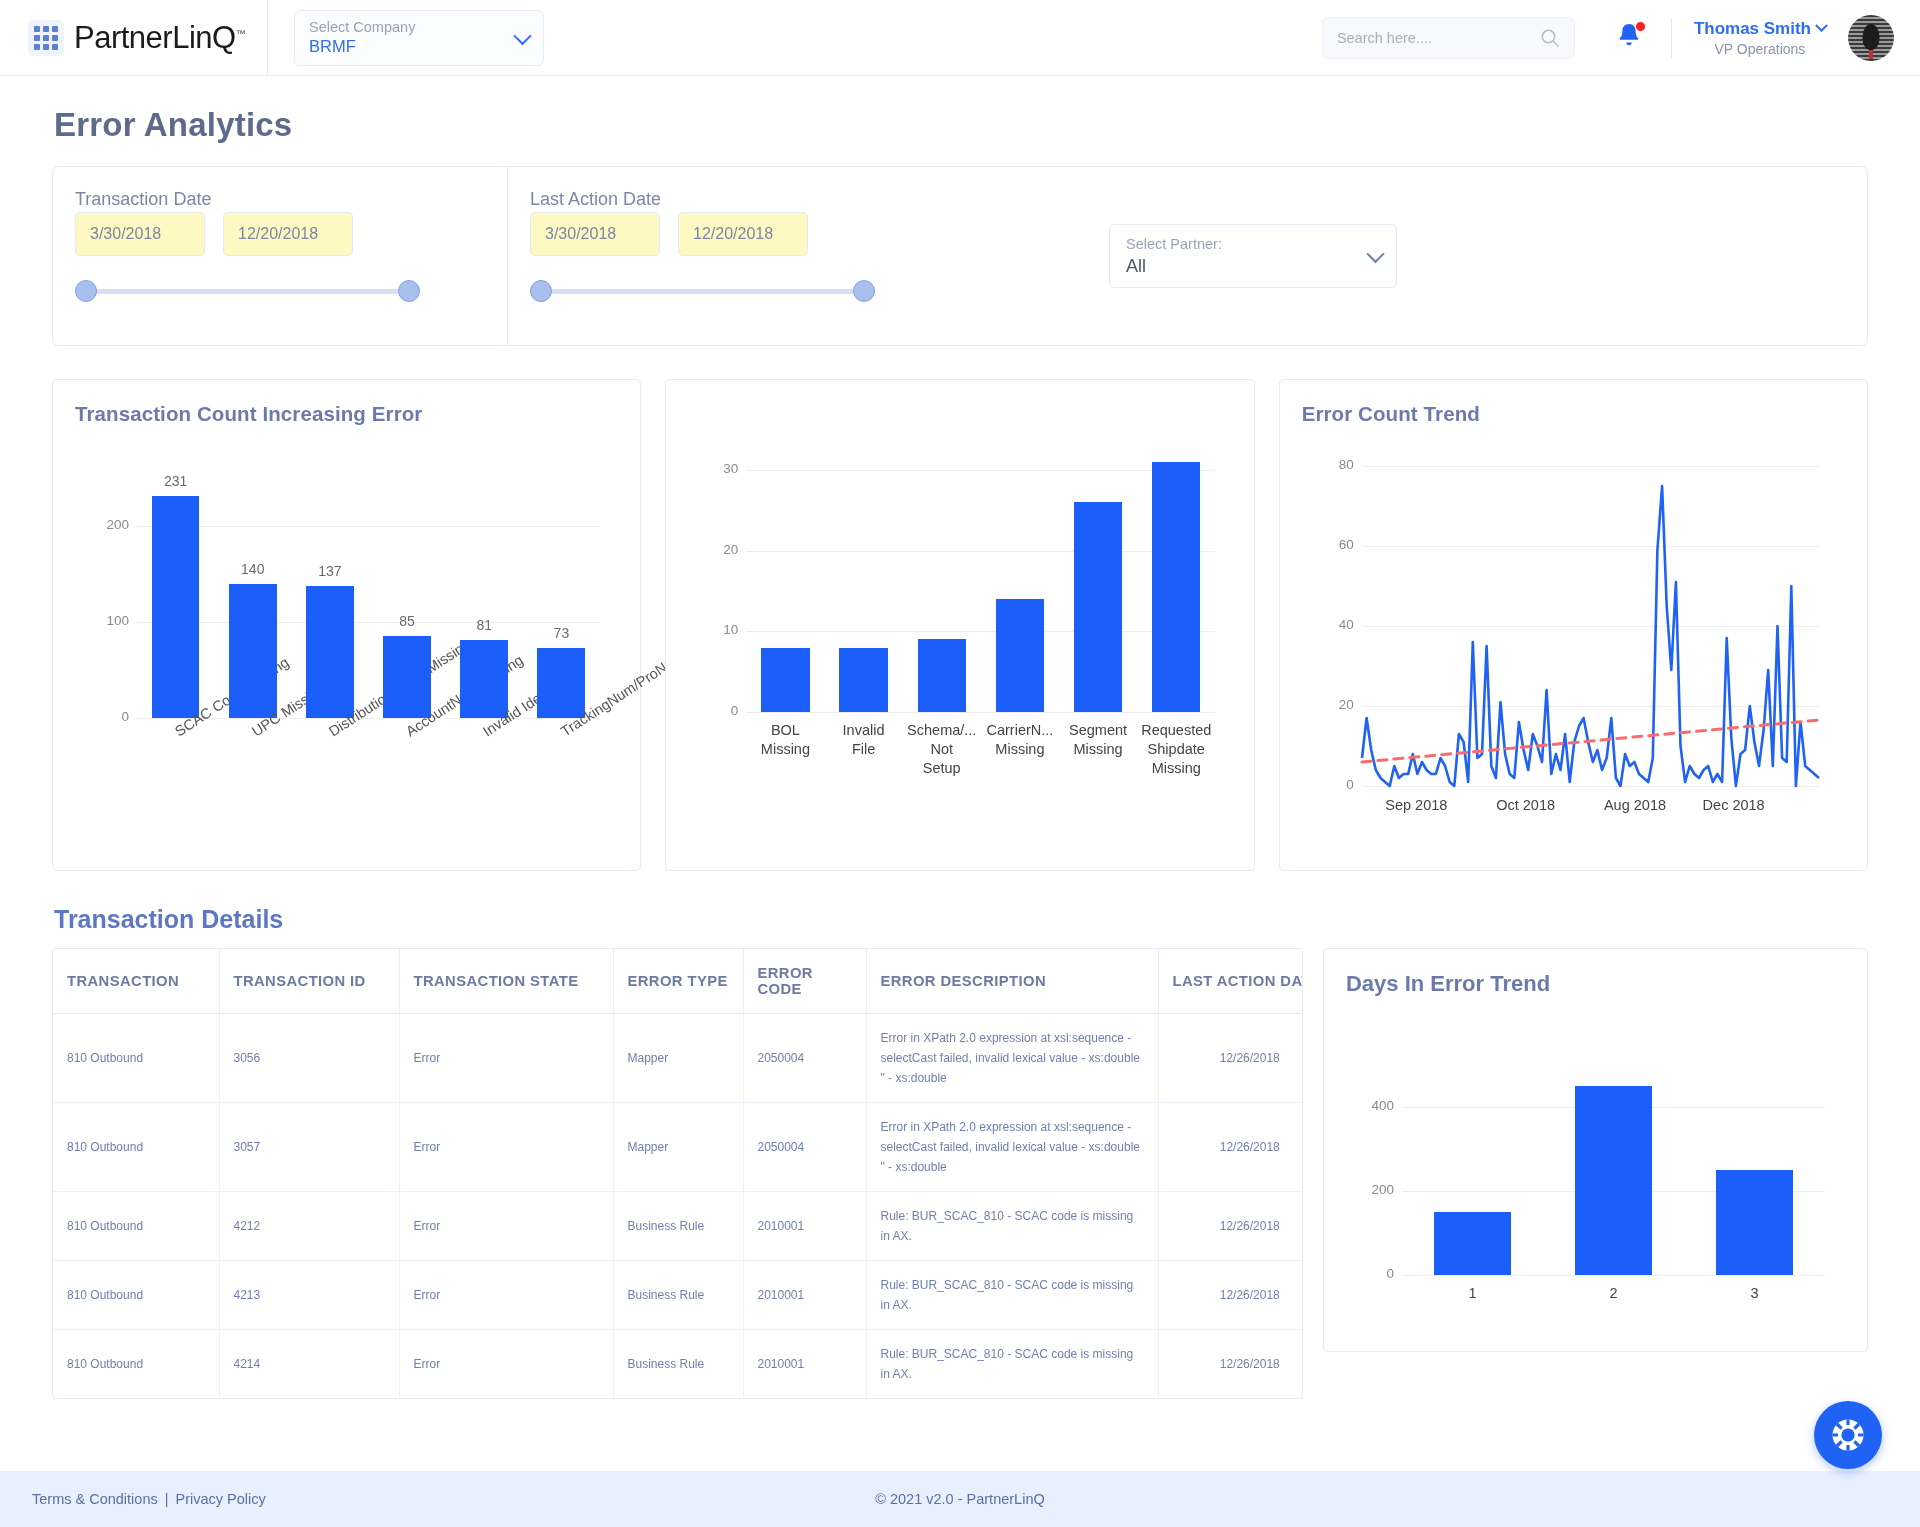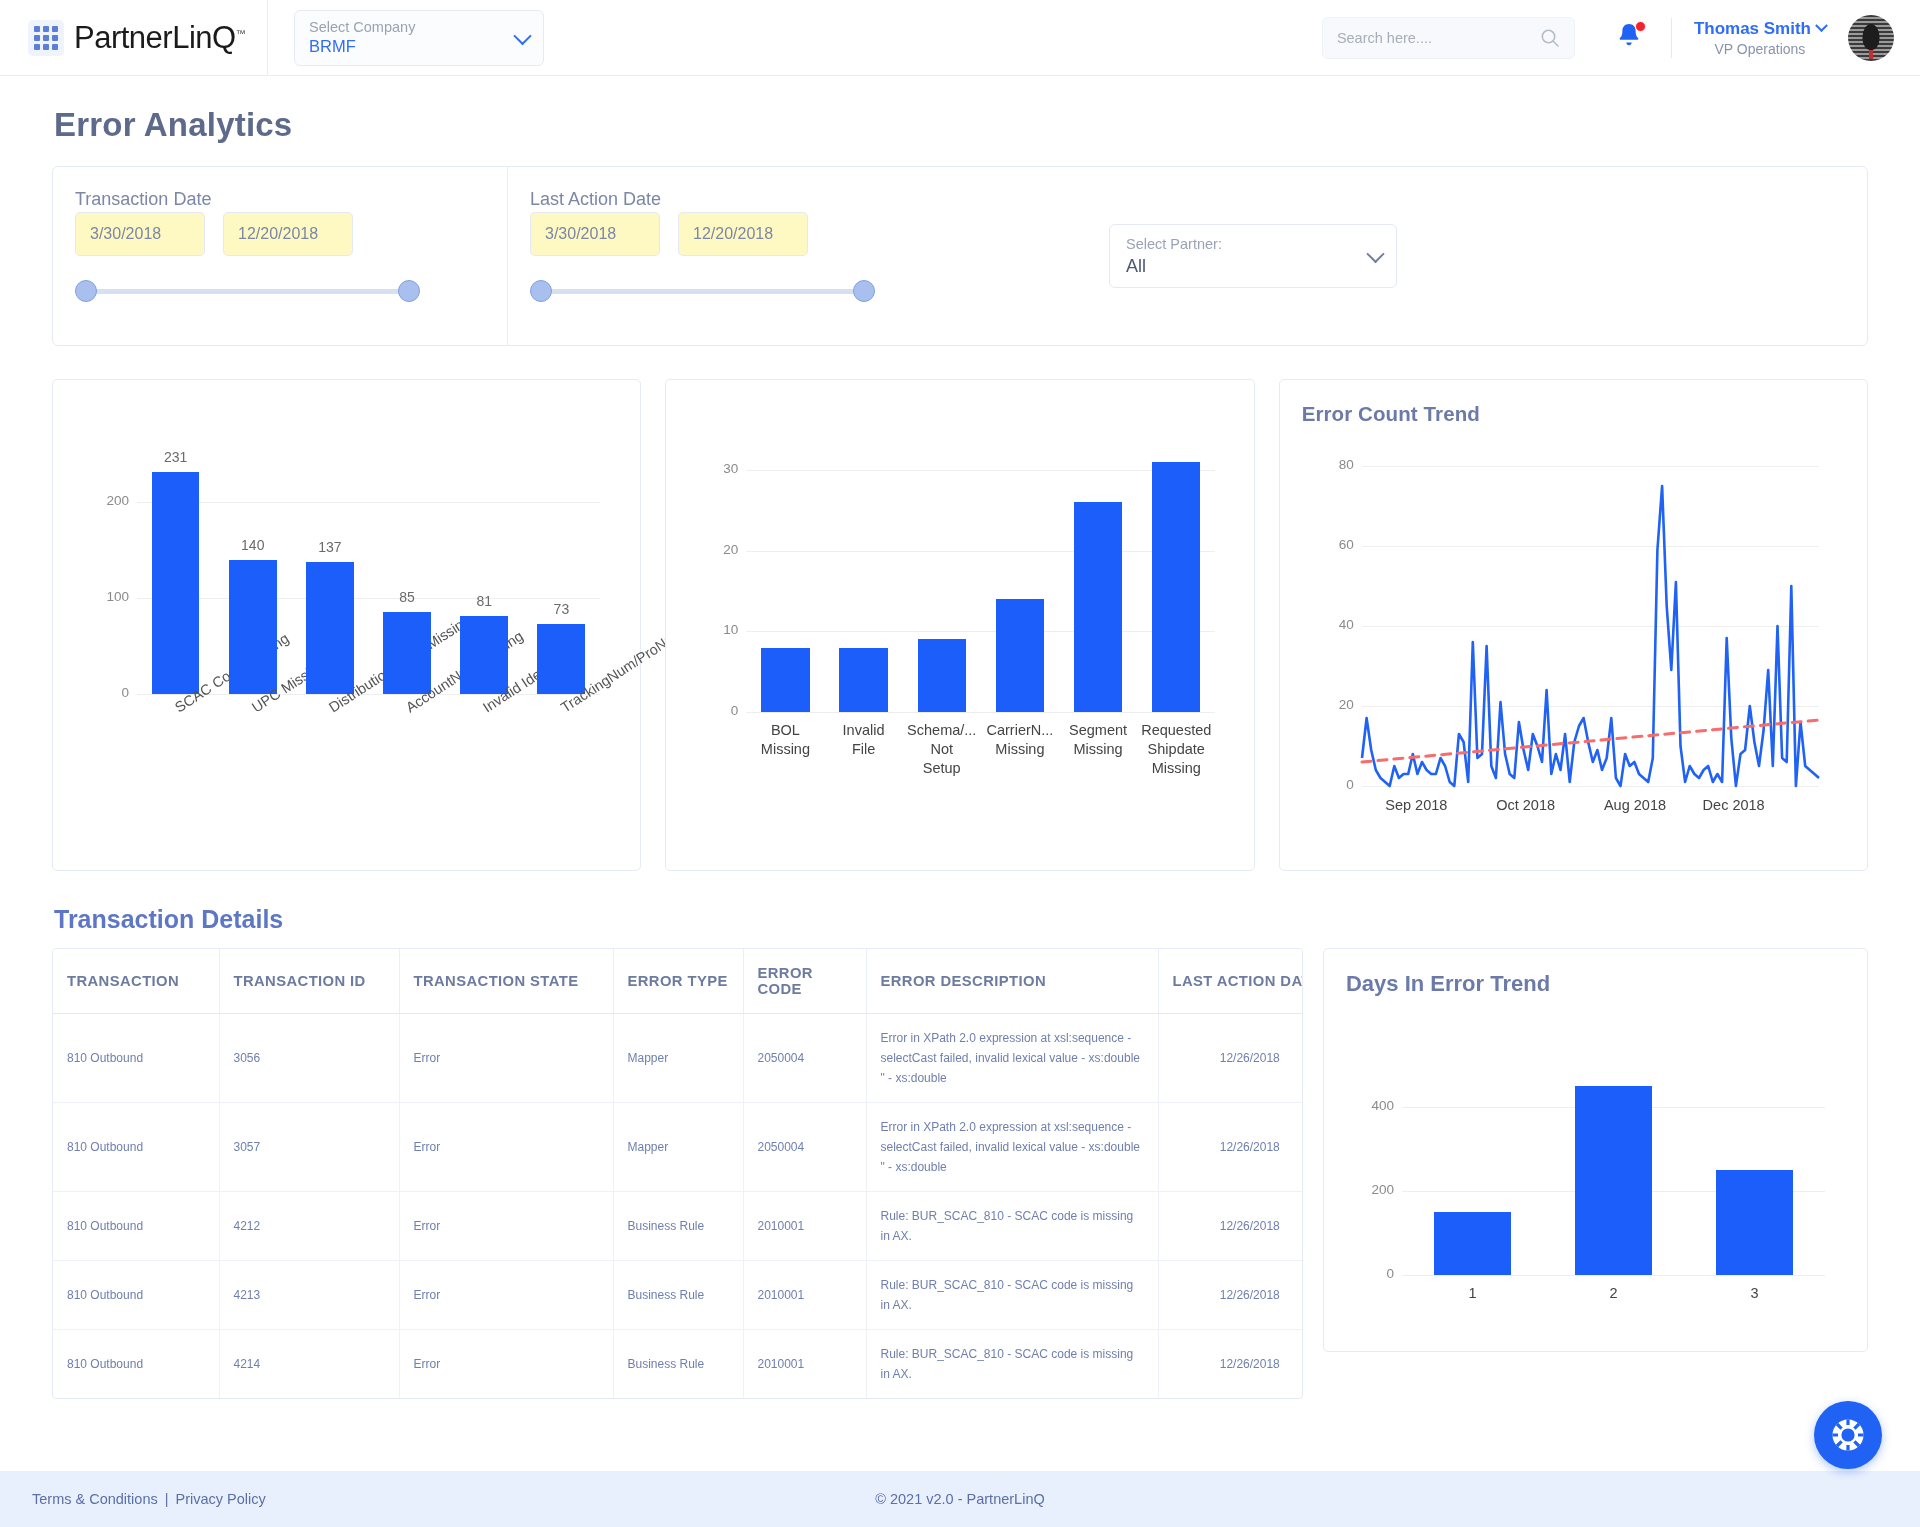--- a/index.html
+++ b/index.html
@@ -265,20 +265,21 @@
           <div class="lbl">Select Partner:</div>
           <div class="val">All</div>
           <span class="chev grey"></span>
         </div>
       </div>
     </div>
 
     <div class="chart-row">
 
       <div class="chart-card">
+        <div class="chart-title">Transaction Count Increasing Error</div>
         <div class="plot" id="plot0" style="height:420px">
             <div class="gline" style="left:62px;top:292px;width:463px"></div>
             <div class="ytick" style="left:12px;top:283px;width:42px">0</div>
             <div class="gline" style="left:62px;top:196px;width:463px"></div>
             <div class="ytick" style="left:12px;top:187px;width:42px">100</div>
             <div class="gline" style="left:62px;top:100px;width:463px"></div>
             <div class="ytick" style="left:12px;top:91px;width:42px">200</div>
             <div class="bar" style="left:76.66166666666666px;top:70.23999999999998px;width:47.843333333333334px;height:221.76000000000002px"></div>
             <div class="barlabel" style="left:58.66166666666666px;top:47.23999999999998px;width:83.84333333333333px">231</div>
             <div class="xlabel-rot" style="left:96.75586666666666px;top:300px">SCAC Code Missing</div>

